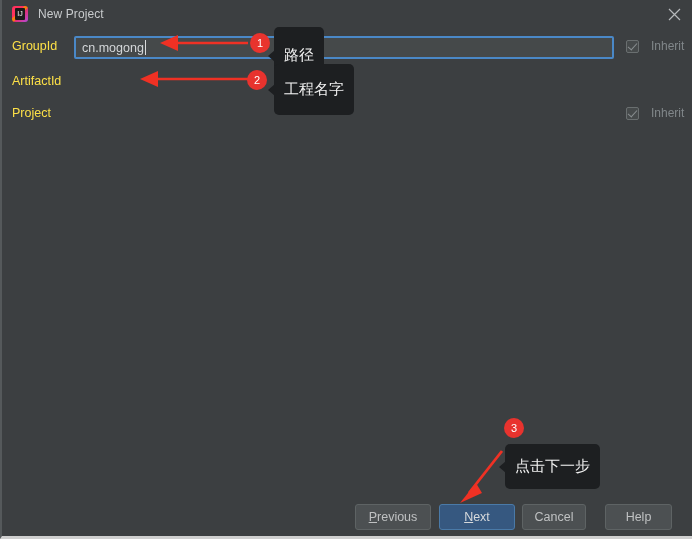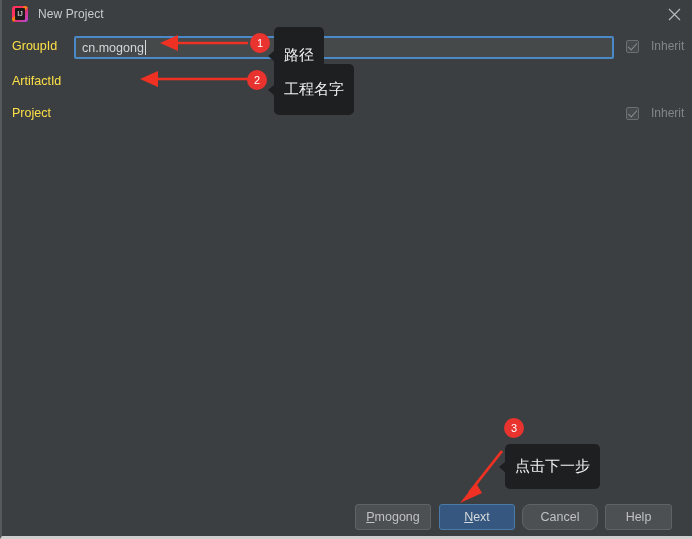--- a/index.html
+++ b/index.html
@@ -172,21 +172,21 @@
     border-radius: 3px;
     color: #bfc1c2;
     font-size: 12.5px;
     font-family: "Liberation Sans", sans-serif;
     display: flex;
     align-items: center;
     justify-content: center;
   }
   .btn-previous { left: 353px; width: 76px; }
   .btn-next     { left: 437px; width: 76px; background: #365880; border-color: #4a7aa8; color: #d6d9db; }
-  .btn-cancel   { left: 520px; width: 76px; border-radius: 8px; }
+  .btn-cancel   { left: 520px; width: 64px; }
   .btn-help     { left: 603px; width: 67px; }
   .mn { text-decoration: underline; }
 
   
   .callout {
     position: absolute;
     background: #1d1f21;
     border-radius: 5px;
     color: #f2f2f2;
     font-family: "DejaVu Sans", "Liberation Sans", sans-serif;
@@ -273,21 +273,21 @@
     <div class="field-label">Project</div>
     <div class="inherit-box">
       <div class="checkbox"></div>
       <div class="inherit-label">Inherit</div>
     </div>
   </div>
 
   <div class="button-bar">
     <div class="btn btn-previous">
         <span class="mn">P</span>
-        <span>mogong</span>
+        <span>revious</span>
       </div>
     <div class="btn btn-next">
         <span class="mn">N</span>
         <span>ext</span>
       </div>
     <div class="btn btn-cancel">
         <span>Cancel</span>
       </div>
     <div class="btn btn-help">
         <span>Help</span>

